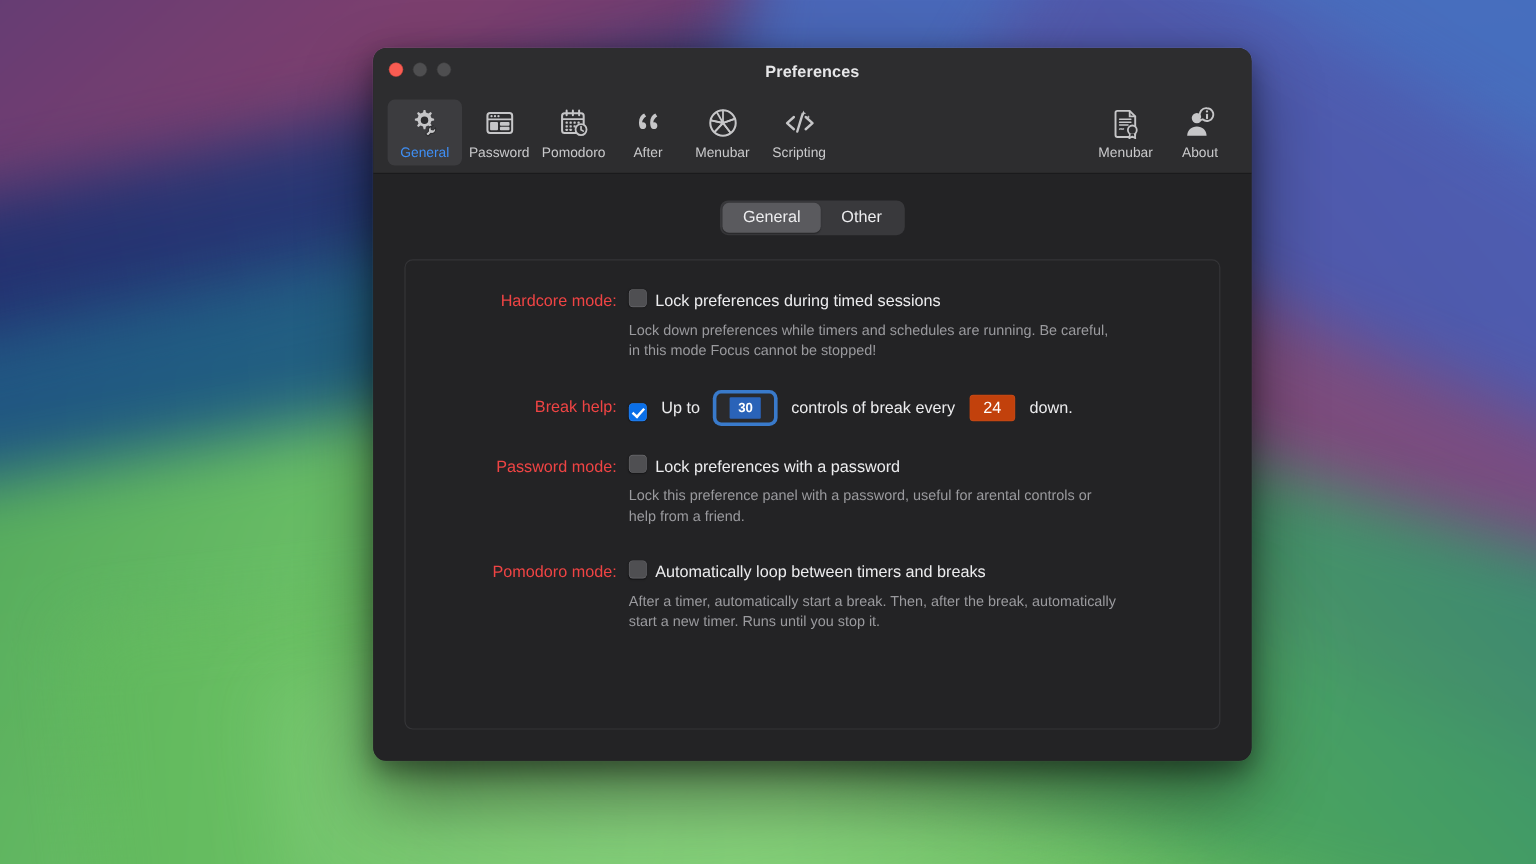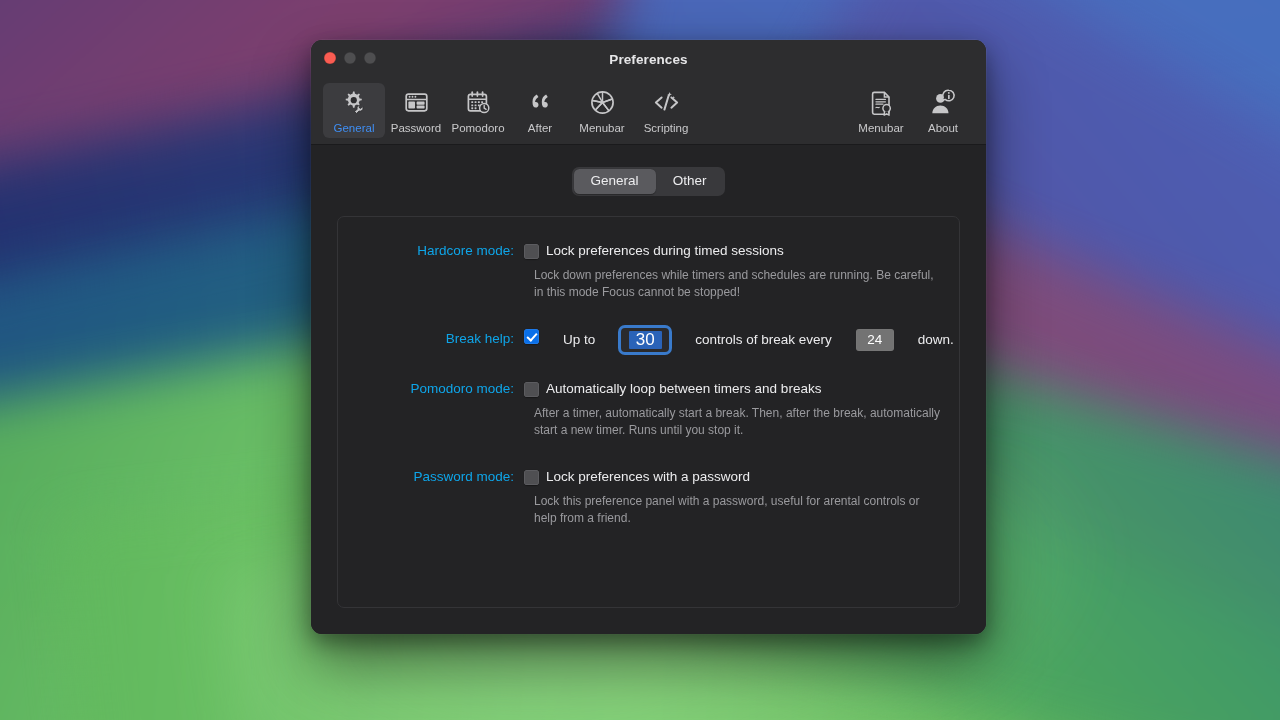--- a/index.html
+++ b/index.html
@@ -100,21 +100,21 @@
     left: 18%; top: 70%; width: 70%; height: 46%;
     background: radial-gradient(ellipse at 40% 30%, rgba(160,220,150,.55), rgba(90,180,95,0) 70%);
     transform: rotate(-8deg);
   }
 
   
   .window {
     position: absolute;
     left: 311px;
     top: 40px;
-    width: 675px;
+    width: 732px;
     height: 594px;
     border-radius: 11px;
     background: #232325;
     box-shadow:
       0 28px 60px rgba(0,0,0,.48),
       0 8px 22px rgba(0,0,0,.38),
       0 0 0 .5px rgba(255,255,255,.13);
     overflow: hidden;
     display: flex;
     flex-direction: column;
@@ -234,29 +234,29 @@
     display: flex;
     align-items: flex-start;
     margin-bottom: 4px;
   }
   .row-label {
     width: 186px;
     flex: 0 0 186px;
     text-align: right;
     padding-right: 10px;
     font-size: 13.5px;
-    color: #0ea5e9;
+    color: #ef4444;
     line-height: 20px;
     white-space: nowrap;
   }
   .row-body { flex: 1; padding-right: 10px; }
 
   .check-line {
     display: flex;
-    align-items: center;
+    align-items: flex-start;
     gap: 7px;
     line-height: 20px;
     flex-wrap: nowrap;
   }
   .checkbox {
     width: 15px; height: 15px;
     border-radius: 3.5px;
     background: #4f4f52;
     box-shadow: inset 0 0 0 .5px #6a6a6e, 0 .5px 1px rgba(0,0,0,.35);
     flex: 0 0 15px;
@@ -281,34 +281,33 @@
     color: #ececee;
     white-space: nowrap;
   }
 
   .hint {
     font-size: 12px;
     color: #9a9a9e;
     line-height: 17px;
     margin-top: 6px;
     max-width: 404px;
-    margin-left: 10px;
   }
   .hint.wide { max-width: 410px; }
 
   
   .numfield {
     font-size: 13.5px;
     color: #fff;
     text-align: center;
     line-height: 18px;
     cursor: text;
   }
   .numfield.plain {
-    background: #737373;
+    background: #c2410c;
     border-radius: 3px;
     padding: 2px 9px;
     min-width: 38px;
     box-shadow: inset 0 0 0 .5px rgba(255,255,255,.06);
   }
   .numfield-focus {
     display: inline-flex;
     align-items: center;
     justify-content: center;
     background: #2a2a2c;
@@ -318,32 +317,33 @@
     box-shadow:
       0 0 0 1px #2a2a2c,
       0 0 0 4px rgba(59,127,212,.95);
     margin: 0 3px;
   }
   .numfield-focus .sel {
     background: #2a63b8;
     color: #ffffff;
     padding: 0 7px;
     border-radius: 1px;
-    font-size: 17px;
+    font-size: 11px;
     line-height: 18px;
+    font-weight: bold;
   }
   .inline-text {
     font-size: 13.5px;
     color: #ececee;
     white-space: nowrap;
   }
   .break-line {
     display: flex;
-    align-items: flex-start;
-    gap: 24px;
+    align-items: flex-end;
+    gap: 12px;
     line-height: 22px;
   }
 </style>
 </head>
 <body>
 
 <div class="desktop">
   <div class="band b1"></div>
   <div class="band b2"></div>
   <div class="band b3"></div>
@@ -529,36 +529,36 @@
               <span class="sel">30</span>
             </span>
             <span class="inline-text">controls of break every</span>
             <span class="numfield plain">24</span>
             <span class="inline-text">down.</span>
           </div>
         </div>
       </div>
 
       <div class="row" style="margin-top:28px">
+        <div class="row-label">Password mode:</div>
+        <div class="row-body">
+          <div class="check-line">
+            <span class="checkbox"></span>
+            <span class="check-text">Lock preferences with a password</span>
+          </div>
+          <div class="hint">Lock this preference panel with a password, useful for arental controls or help from a friend.</div>
+        </div>
+      </div>
+
+      <div class="row" style="margin-top:28px">
         <div class="row-label">Pomodoro mode:</div>
         <div class="row-body">
           <div class="check-line">
             <span class="checkbox"></span>
             <span class="check-text">Automatically loop between timers and breaks</span>
           </div>
           <div class="hint wide">After a timer, automatically start a break. Then, after the break, automatically start a new timer. Runs until you stop it.</div>
         </div>
       </div>
 
-      <div class="row" style="margin-top:28px">
-        <div class="row-label">Password mode:</div>
-        <div class="row-body">
-          <div class="check-line">
-            <span class="checkbox"></span>
-            <span class="check-text">Lock preferences with a password</span>
-          </div>
-          <div class="hint">Lock this preference panel with a password, useful for arental controls or help from a friend.</div>
-        </div>
-      </div>
-
     </div>
   </div>
 </div>
 
 </body></html>

